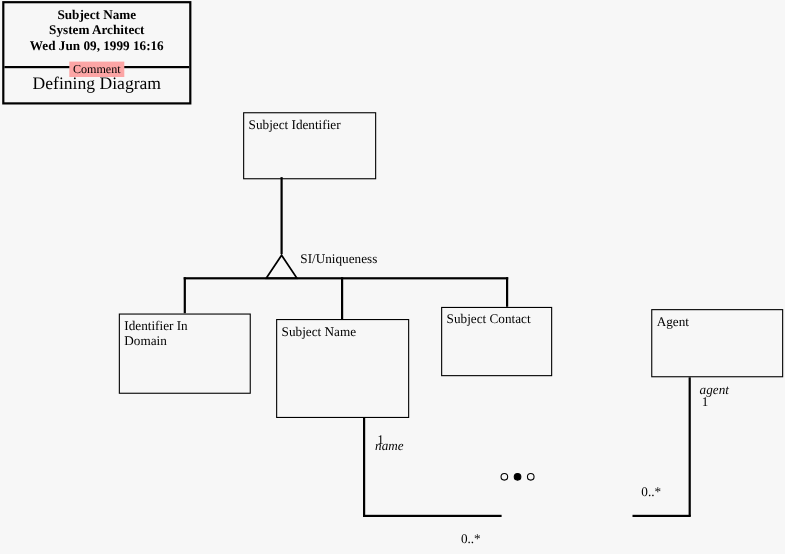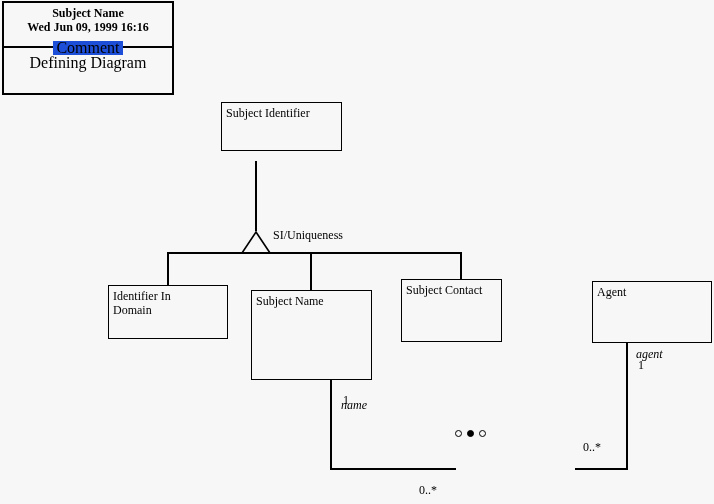--- a/index.html
+++ b/index.html
@@ -46,23 +46,23 @@
     position: absolute;
     left: 0;
     right: 0;
     top: 7px;
     height: 2px;
     background: #000;
   }
   .tb-divider .word {
     position: relative;
     display: inline-block;
-    background: #1d4ed8;
+    background: #fca5a5;
     padding: 0 3px;
-    font-size: 16px;
+    font-size: 11px;
     line-height: 14px;
     z-index: 2;
     text-align: right;
   }
   .tb-comment {
     font-size: 16px;
     line-height: 15px;
     padding-top: 2px;
   }
 
@@ -122,49 +122,50 @@
   }
   .dot.filled { background: #000; }
 </style>
 </head>
 <body>
 
 <div id="canvas">
 
   <div class="titleblock">
     <div class="tb-line first">Subject Name</div>
+    <div class="tb-line">System Architect</div>
     <div class="tb-line">Wed Jun 09, 1999  16:16</div>
     <div class="tb-divider">
       <div class="rule"></div>
       <span class="word">Comment</span>
     </div>
     <div class="tb-comment">Defining Diagram</div>
   </div>
 
-  <div class="ent" style="left:221px; top:102px; width:121px; height:49px;">
+  <div class="ent" style="left:221px; top:102px; width:121px; height:61px;">
     <div class="label">Subject Identifier</div>
   </div>
 
   <div class="ln v" style="left:255px; top:161px; height:70px;"></div>
 
   <div class="tri" style="left:241px; top:231px;">
     <svg width="30" height="23" viewBox="0 0 30 23">
       <polygon points="15,1 29,22 1,22" fill="none" stroke="#000" stroke-width="1.6"></polygon>
     </svg>
   </div>
 
   <div class="txt" style="left:273px; top:229px;">SI/Uniqueness</div>
 
   <div class="ln h" style="left:167px; top:252px; width:295px;"></div>
 
   <div class="ln v" style="left:167px; top:252px; height:33px;"></div>
   <div class="ln v" style="left:310px; top:252px; height:38px;"></div>
   <div class="ln v" style="left:460px; top:252px; height:27px;"></div>
 
-  <div class="ent" style="left:108px; top:285px; width:120px; height:54px;">
+  <div class="ent" style="left:108px; top:285px; width:120px; height:73px;">
     <div class="label">Identifier In
 Domain</div>
   </div>
 
   <div class="ent" style="left:251px; top:290px; width:121px; height:90px;">
     <div class="label">Subject Name</div>
   </div>
 
   <div class="ent" style="left:401px; top:279px; width:101px; height:63px;">
     <div class="label">Subject Contact</div>

